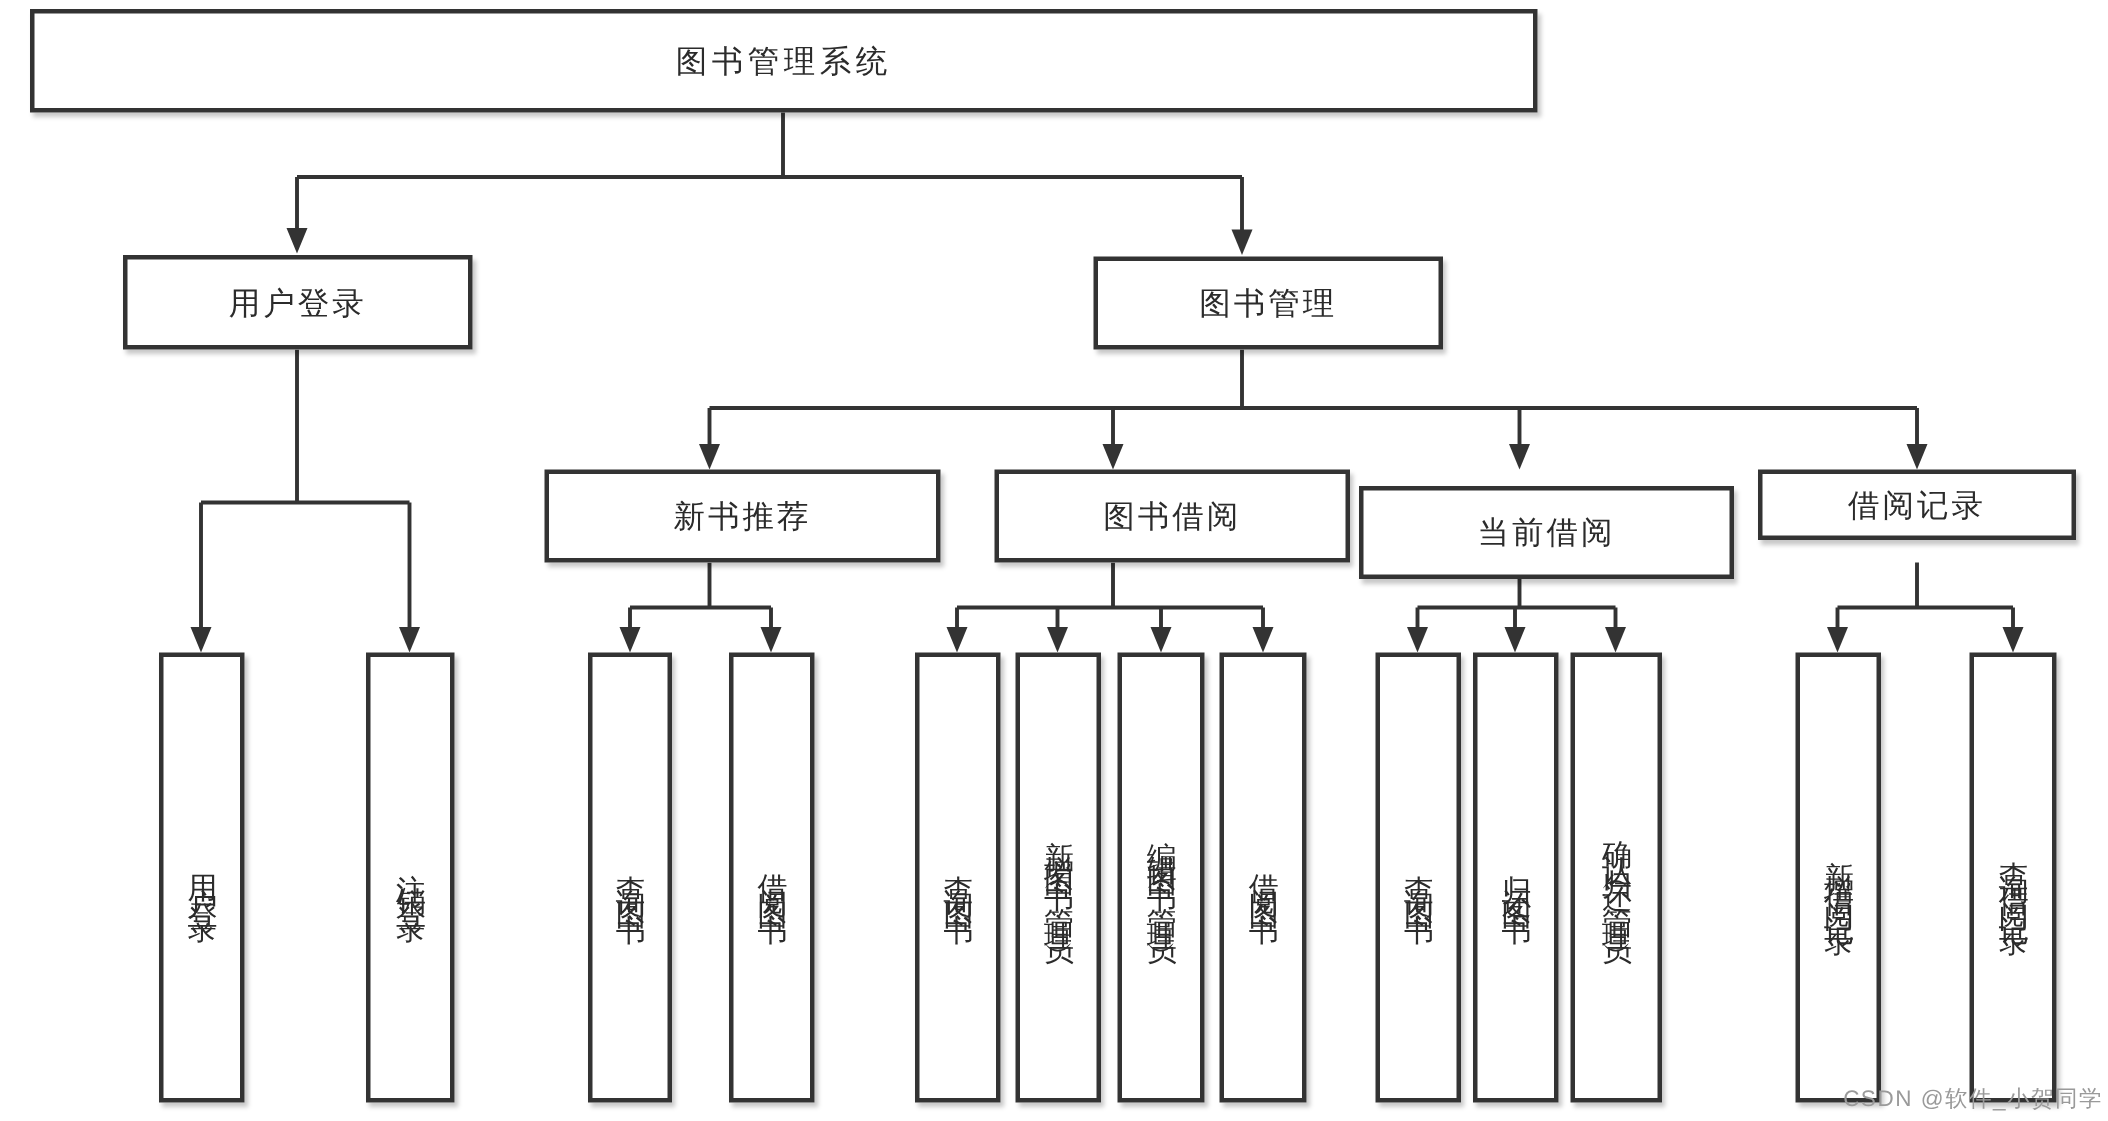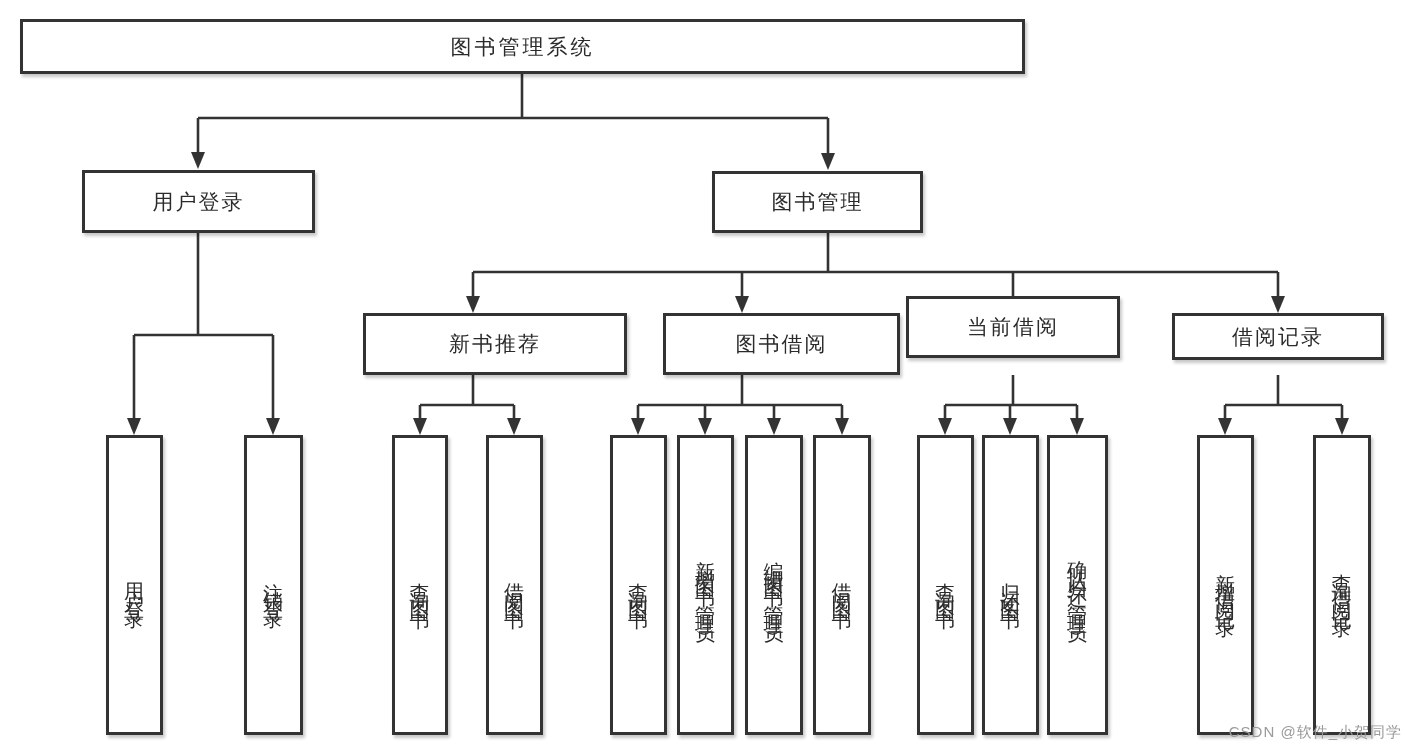--- a/index.html
+++ b/index.html
@@ -117,38 +117,38 @@
     <g>
       <polyline class="wire" points="1278,375 1278,405"></polyline>
       <polyline class="wire" points="1225,405 1342,405"></polyline>
       <polyline class="wire" points="1225,405 1225,420"></polyline>
       <polygon class="head" points="1218,418 1232,418 1225,435"></polygon>
       <polyline class="wire" points="1342,405 1342,420"></polyline>
       <polygon class="head" points="1335,418 1349,418 1342,435"></polygon>
     </g>
   </svg>
 
-  <div class="box h root" style="left:20px;top:19px;width:1005px;height:55px">
+  <div class="box h root" style="left:20px;top:6px;width:1005px;height:69px">
     <span>图书管理系统</span>
   </div>
 
   <div class="box h" style="left:82px;top:170px;width:233px;height:63px">
     <span>用户登录</span>
   </div>
-  <div class="box h" style="left:712px;top:171px;width:211px;height:62px">
+  <div class="box h" style="left:729px;top:171px;width:233px;height:62px">
     <span>图书管理</span>
   </div>
 
   <div class="box h" style="left:363px;top:313px;width:264px;height:62px">
     <span>新书推荐</span>
   </div>
   <div class="box h" style="left:663px;top:313px;width:237px;height:62px">
     <span>图书借阅</span>
   </div>
-  <div class="box h" style="left:906px;top:296px;width:214px;height:62px">
+  <div class="box h" style="left:906px;top:324px;width:250px;height:62px">
     <span>当前借阅</span>
   </div>
   <div class="box h" style="left:1172px;top:313px;width:212px;height:47px">
     <span>借阅记录</span>
   </div>
 
   <div class="box v" style="left:106px;width:57px">
     <span>用户登录</span>
   </div>
   <div class="box v" style="left:244px;width:59px">

